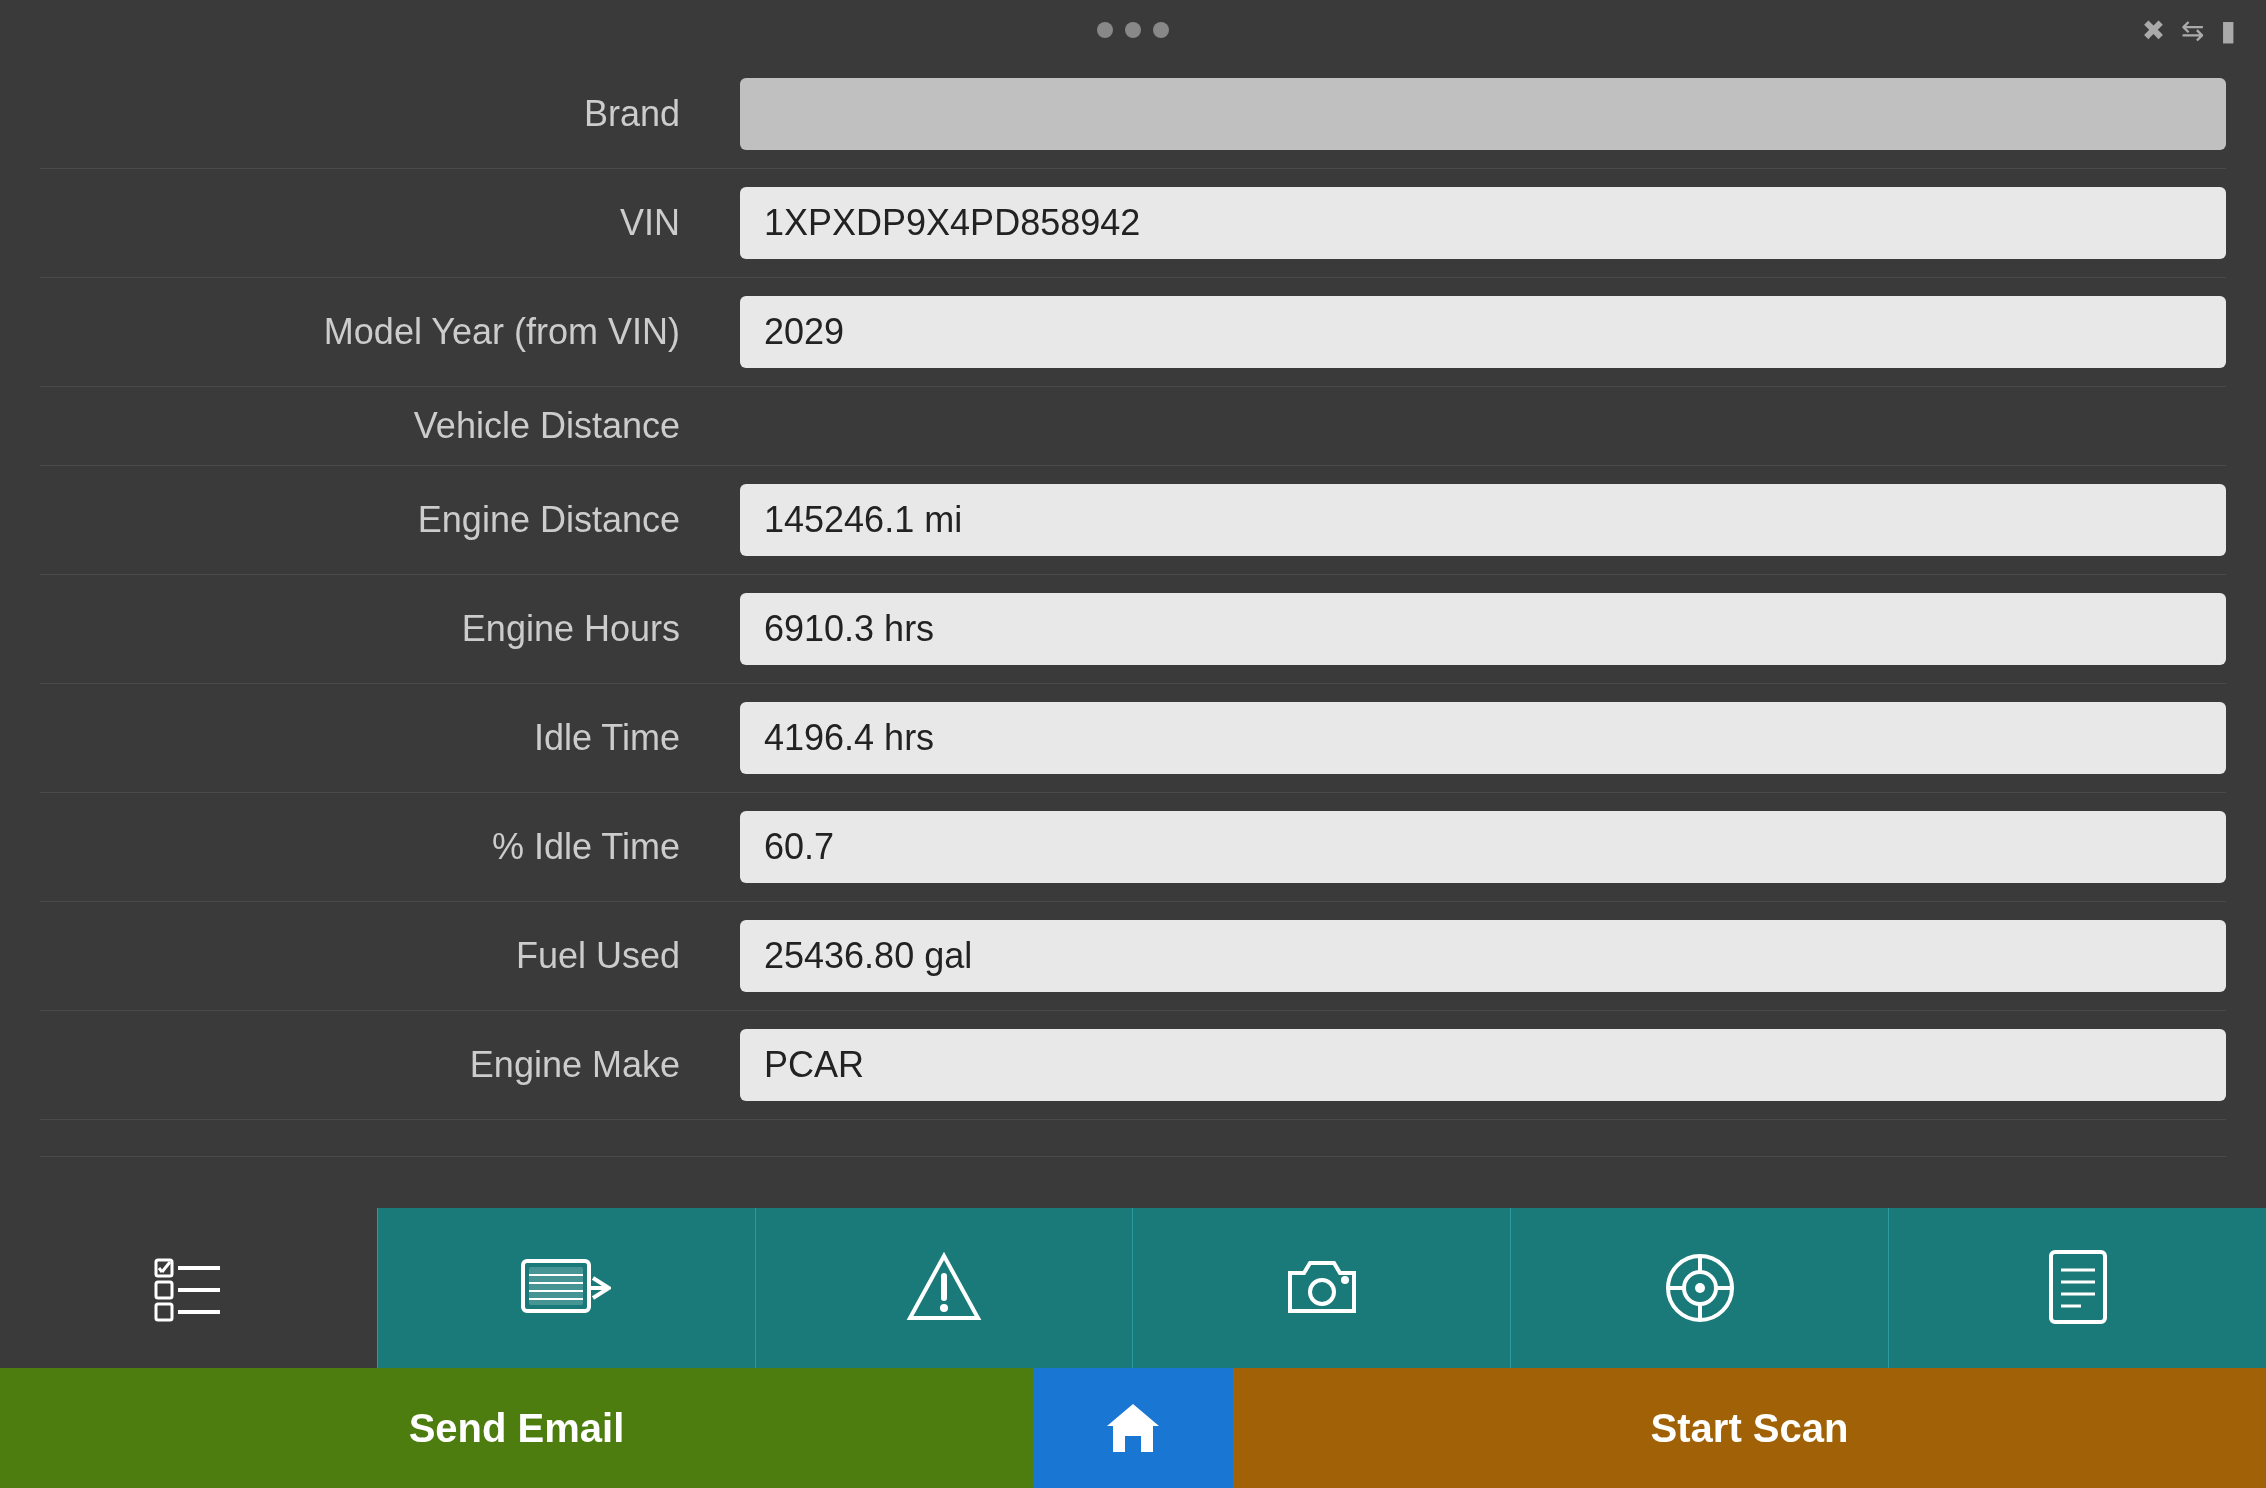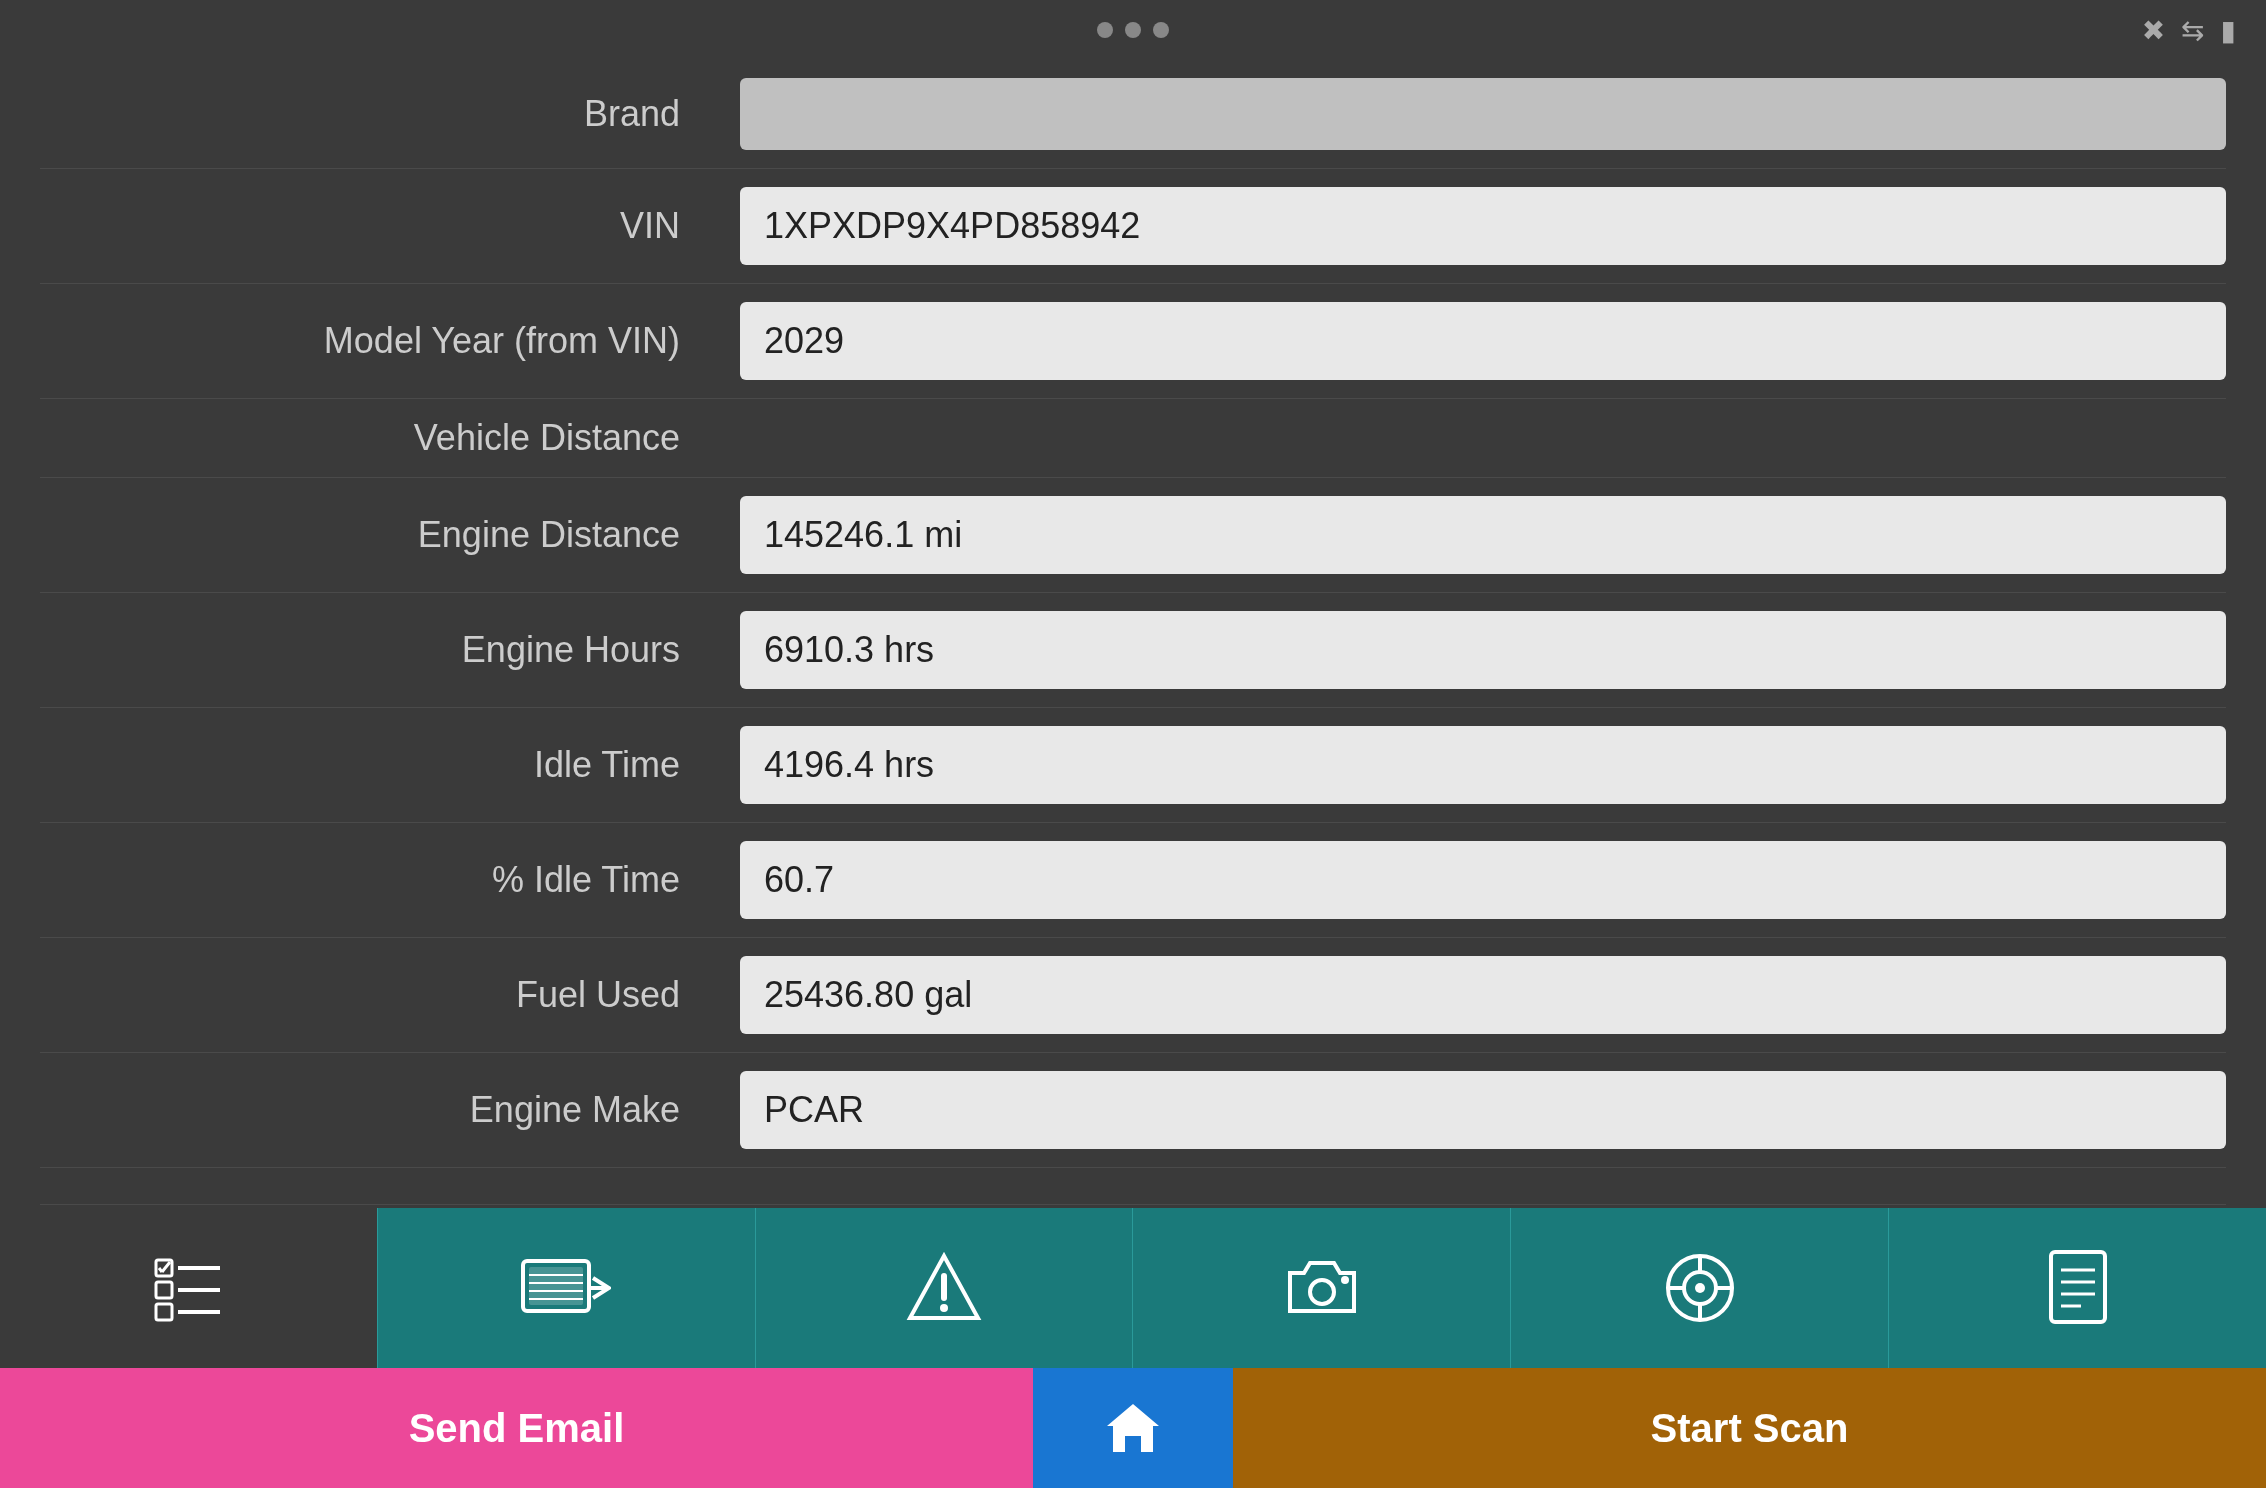--- a/index.html
+++ b/index.html
@@ -63,21 +63,21 @@
       font-size: 36px;
       width: 700px;
       text-align: right;
       padding-right: 60px;
       flex-shrink: 0;
     }
     .field-value {
       flex: 1;
       background-color: #e8e8e8;
       border-radius: 6px;
-      padding: 18px 24px;
+      padding: 9px 24px;
       font-size: 36px;
       color: #222;
       min-height: 72px;
       display: flex;
       align-items: center;
     }
     .field-value.empty {
       background-color: #c0c0c0;
     }
 
@@ -127,21 +127,21 @@
       flex: 1;
       display: flex;
       align-items: center;
       justify-content: center;
       font-size: 40px;
       font-weight: bold;
       cursor: pointer;
       border: none;
     }
     .action-btn.send-email {
-      background-color: #ec4899;
+      background-color: #4d7c0f;
       color: white;
     }
     .action-btn.home {
       background-color: #1976d2;
       color: white;
       flex: 0 0 200px;
     }
     .action-btn.start-scan {
       background-color: #a16207;
       color: white;

